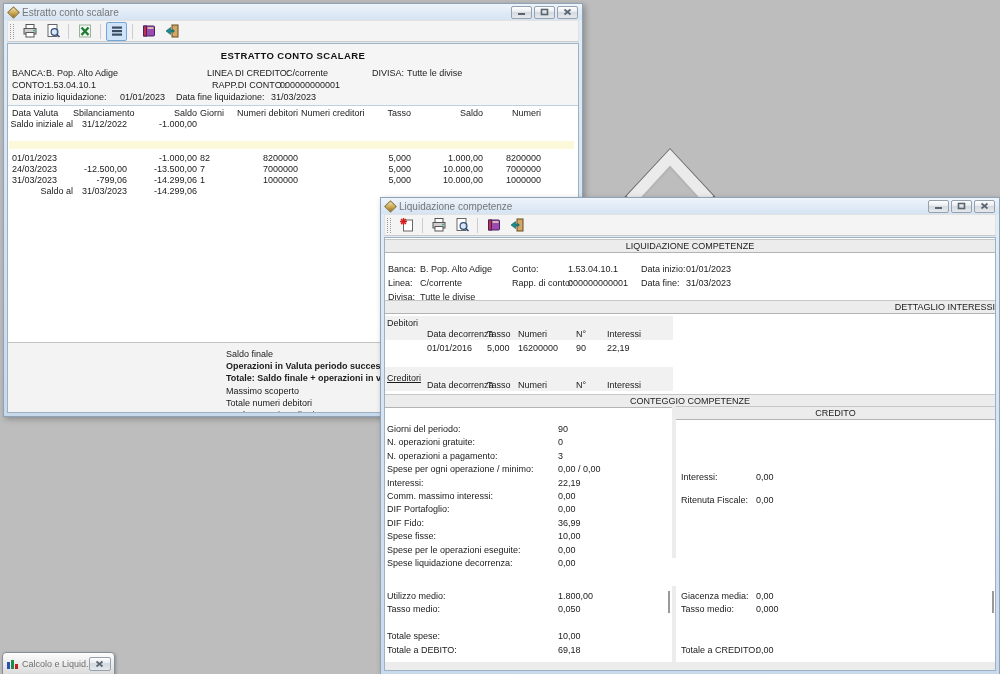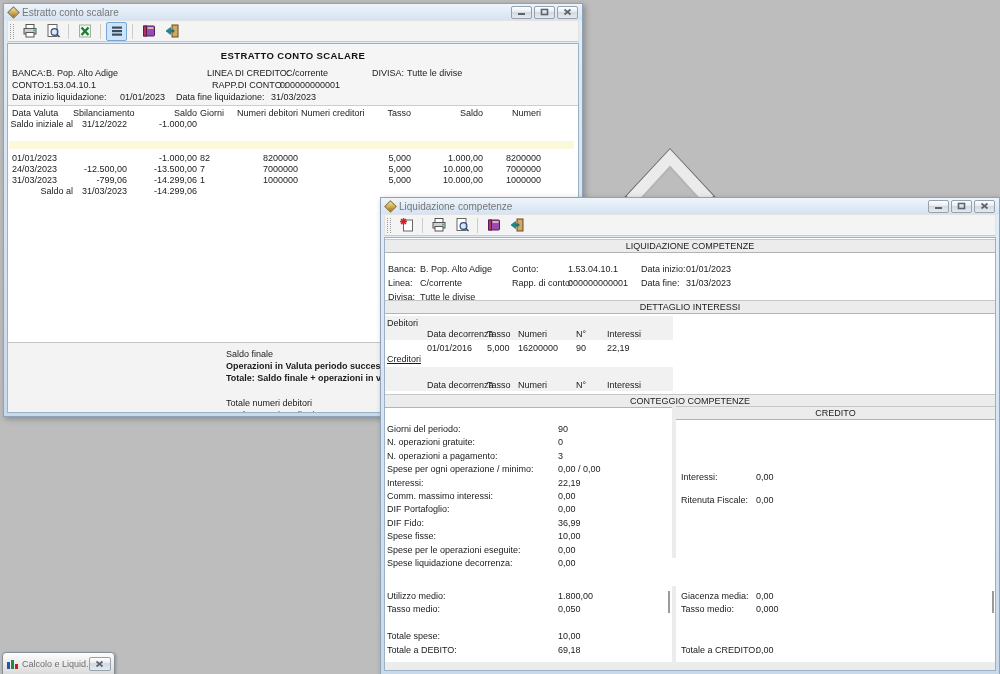--- a/index.html
+++ b/index.html
@@ -296,20 +296,24 @@
             <span class="sv">-14.299,06</span>
           </div>
           <div class="sum-row bold" style="top: 17.2px;">
             <span class="sl">Operazioni in Valuta periodo successivo</span>
             <span class="sv">0,00</span>
           </div>
           <div class="sum-row bold" style="top: 29.4px;">
             <span class="sl">Totale: Saldo finale + operazioni in valuta</span>
             <span class="sv">-14.299,06</span>
           </div>
+          <div class="sum-row" style="top: 41.6px;">
+            <span class="sl">Massimo scoperto</span>
+            <span class="sv">14.299,06</span>
+          </div>
           <div class="sum-row" style="top: 53.8px; padding-left: 6px;">
             <span class="sl">Totale numeri debitori</span>
             <span class="sv">16.200.000</span>
           </div>
           <div class="sum-row" style="top: 66px;">
             <span class="sl">Totale numeri creditori</span>
             <span class="sv"></span>
           </div>
         </div>
     </div>
@@ -389,41 +393,41 @@
       <span class="abs lbl9 nowrap" style="left:301px;top:26px;">01/01/2023</span>
       <span class="abs lbl9 nowrap" style="left:3px;top:40px;">Linea:</span>
       <span class="abs lbl9 nowrap" style="left:35px;top:40px;">C/corrente</span>
       <span class="abs lbl9 nowrap" style="left:127px;top:40px;">Rapp. di conto:</span>
       <span class="abs lbl9 nowrap" style="left:183px;top:40px;">000000000001</span>
       <span class="abs lbl9 nowrap" style="left:256px;top:40px;">Data fine:</span>
       <span class="abs lbl9 nowrap" style="left:301px;top:40px;">31/03/2023</span>
       <span class="abs lbl9 nowrap" style="left:3px;top:54px;">Divisa:</span>
       <span class="abs lbl9 nowrap" style="left:35px;top:54px;">Tutte le divise</span>
 
-      <div class="secbar" style="top:62px;">DETTAGLIO INTERESSI</div>
+      <div class="secbar" style="top:62px;text-align:right;">DETTAGLIO INTERESSI</div>
 
       <div class="graypanel" style="left:0;top:78px;width:288px;height:24px;"></div>
       <span class="abs lbl9 nowrap" style="left:2px;top:80px;">Debitori</span>
       <div id="det-head-deb">
           <span class="det-cell" style="left: 42px; top: 91px;">Data decorrenza</span>
           <span class="det-cell" style="left: 102px; top: 91px;">Tasso</span>
           <span class="det-cell" style="left: 133px; top: 91px;">Numeri</span>
           <span class="det-cell" style="left: 191px; top: 91px;">N°</span>
           <span class="det-cell" style="left: 222px; top: 91px;">Interessi</span>
         </div>
       <div id="det-rows-deb">
           <span class="det-cell" style="left: 42px; top: 105px;">01/01/2016</span>
           <span class="det-cell" style="left: 102px; top: 105px;">5,000</span>
           <span class="det-cell" style="left: 133px; top: 105px;">16200000</span>
           <span class="det-cell" style="left: 191px; top: 105px;">90</span>
           <span class="det-cell" style="left: 222px; top: 105px;">22,19</span>
         </div>
 
       <div class="graypanel" style="left:0;top:129px;width:288px;height:24px;"></div>
-      <span class="abs lbl9 nowrap" style="left:2px;top:116px;text-decoration:underline;">Creditori</span>
+      <span class="abs lbl9 nowrap" style="left:2px;top:135px;text-decoration:underline;">Creditori</span>
       <div id="det-head-cred">
           <span class="det-cell" style="left: 42px; top: 142px;">Data decorrenza</span>
           <span class="det-cell" style="left: 102px; top: 142px;">Tasso</span>
           <span class="det-cell" style="left: 133px; top: 142px;">Numeri</span>
           <span class="det-cell" style="left: 191px; top: 142px;">N°</span>
           <span class="det-cell" style="left: 222px; top: 142px;">Interessi</span>
         </div>
       <div id="det-rows-cred"></div>
 
       <div class="secbar" style="top:156px;">CONTEGGIO COMPETENZE</div>

